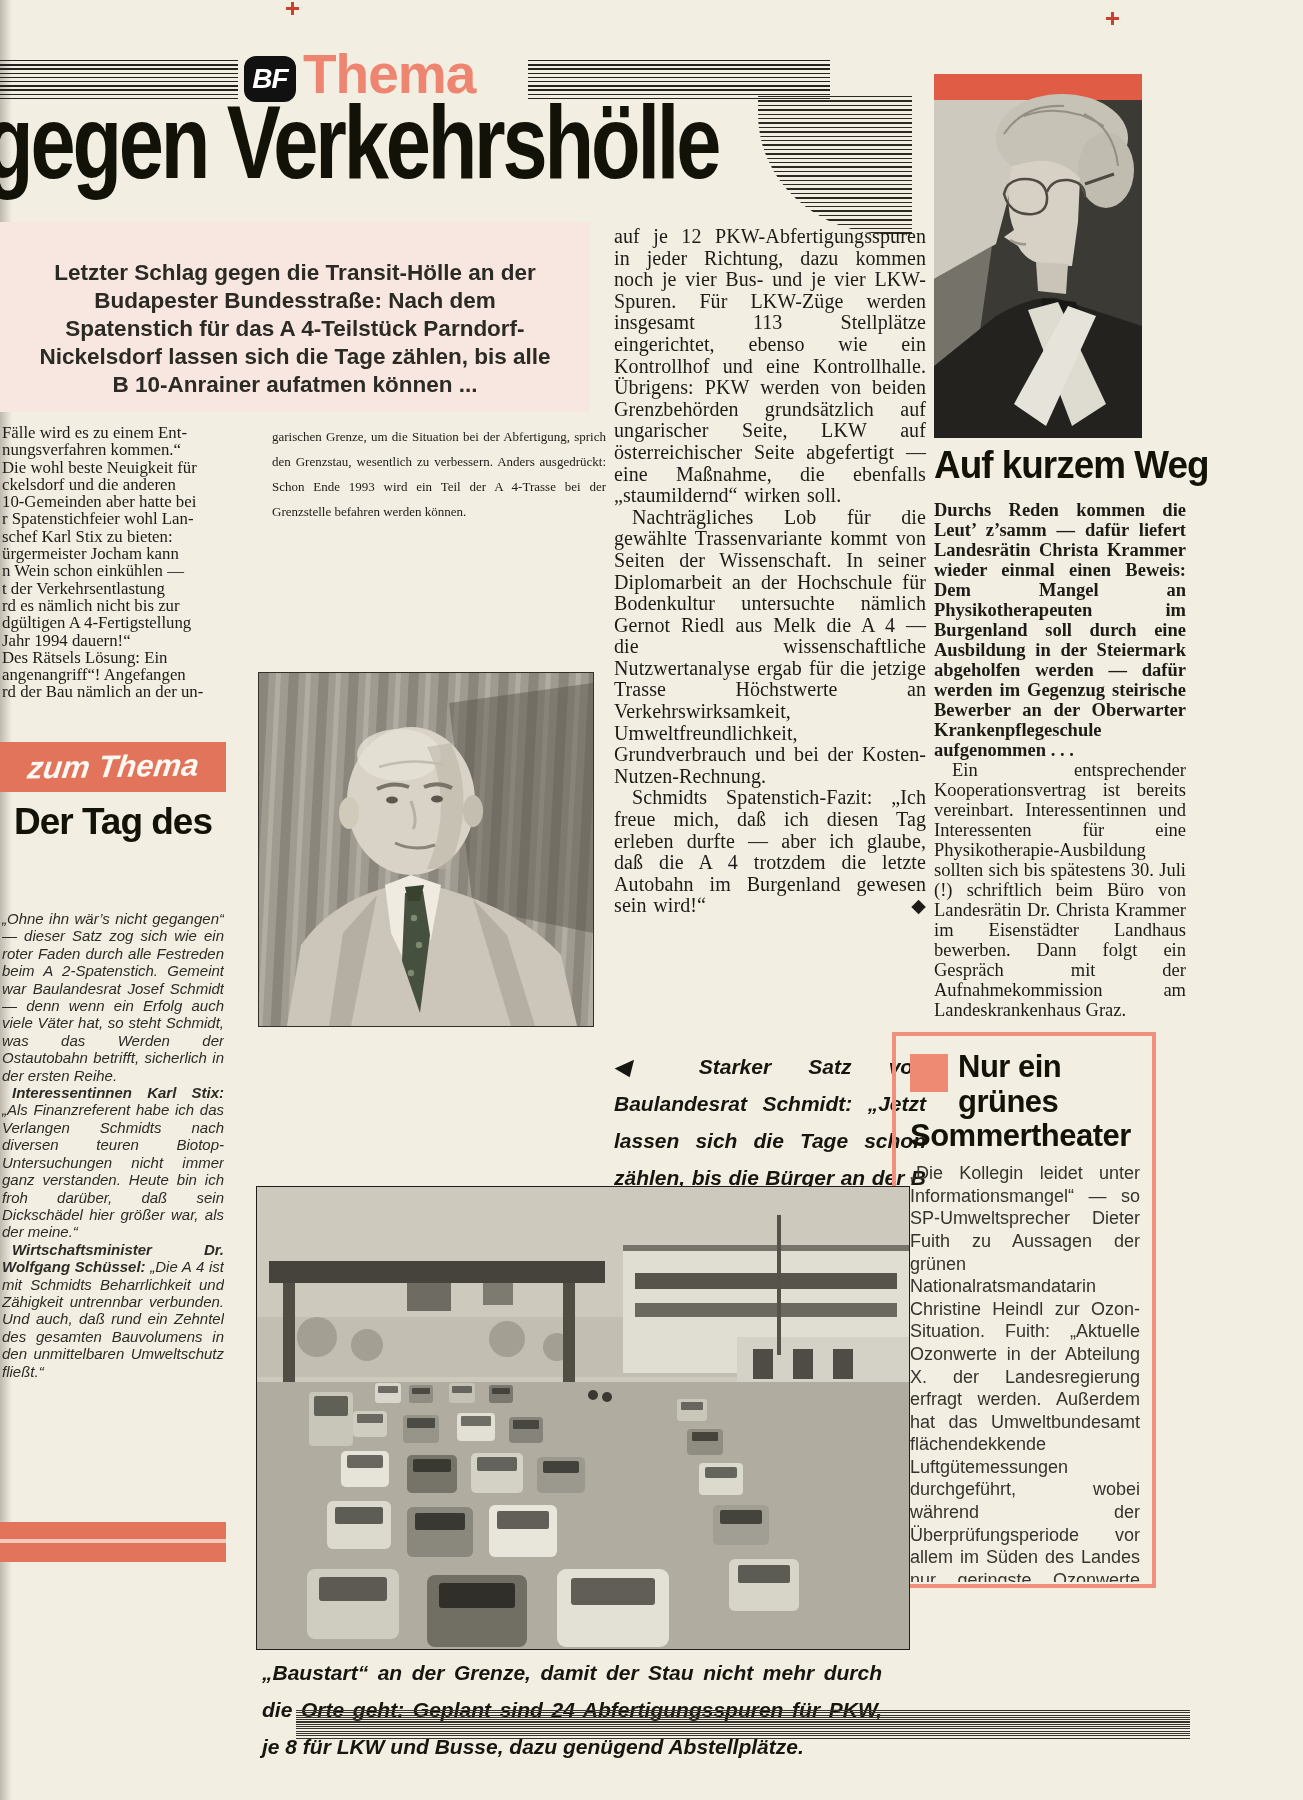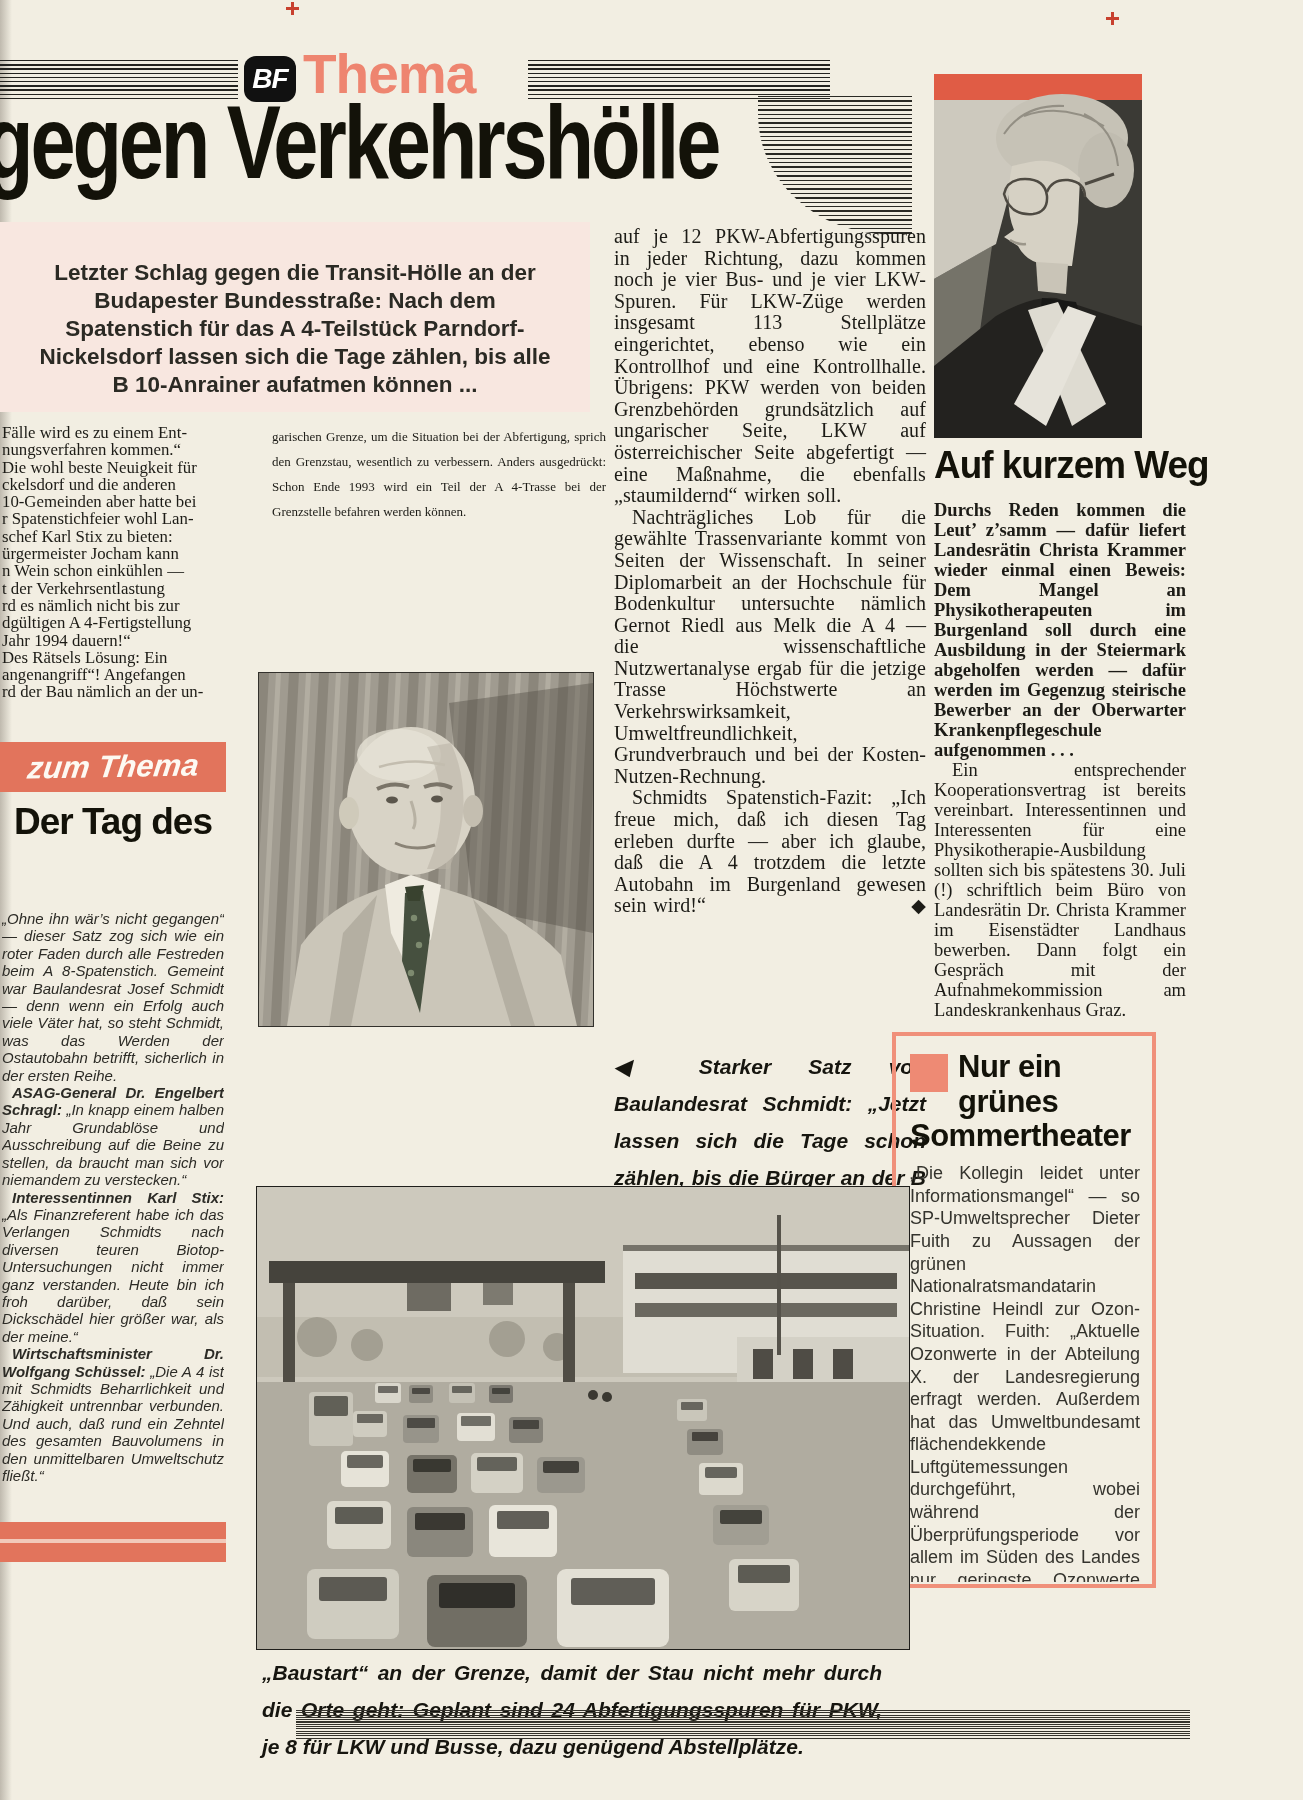--- a/index.html
+++ b/index.html
@@ -191,22 +191,21 @@
   <div class="abs caption caption1">◀ Starker Satz von Baulandesrat Schmidt: „Jetzt lassen sich die Tage schon zählen, bis die Bürger an der B 10 aufatmen können!“</div>
 
   <div class="abs zum-box">
     <div class="zum-banner">
       <span>zum Thema</span>
     </div>
     <div class="zum-title">
       <div>Der Tag des</div>
     </div>
     <div class="zum-body">
-      <p>„Ohne ihn wär’s nicht gegangen“ — dieser Satz zog sich wie ein roter Faden durch alle Festreden beim A 8-Spatenstich. Gemeint war Baulandesrat Josef Schmidt — denn wenn ein Erfolg auch viele Väter hat, so steht Schmidt, was das Werden der Ostautobahn betrifft, sicherlich in der ersten Reihe.</p>
-      <p><b>ASAG-General Dr. Engelbert Schragl:</b><span> „In knapp einem halben Jahr Grundablöse und Ausschreibung auf die Beine zu stellen, da braucht man sich vor niemandem zu verstecken.“</span></p>
+      <p>„Ohne ihn wär’s nicht gegangen“ — dieser Satz zog sich wie ein roter Faden durch alle Festreden beim A 2-Spatenstich. Gemeint war Baulandesrat Josef Schmidt — denn wenn ein Erfolg auch viele Väter hat, so steht Schmidt, was das Werden der Ostautobahn betrifft, sicherlich in der ersten Reihe.</p>
       <p><b>Interessentinnen Karl Stix:</b><span> „Als Finanzreferent habe ich das Verlangen Schmidts nach diversen teuren Biotop-Untersuchungen nicht immer ganz verstanden. Heute bin ich froh darüber, daß sein Dickschädel hier größer war, als der meine.“</span></p>
       <p><b>Wirtschaftsminister Dr. Wolfgang Schüssel:</b><span> „Die A 4 ist mit Schmidts Beharrlichkeit und Zähigkeit untrennbar verbunden. Und auch, daß rund ein Zehntel des gesamten Bauvolumens in den unmittelbaren Umweltschutz fließt.“</span></p>
     </div>
   </div>
   <div class="abs zum-endbar"></div>
 
   <figure class="abs woman-photo">
     <svg viewBox="0 0 208 364" preserveAspectRatio="none">
       <rect width="208" height="364" fill="#3b3a35"></rect>
       <path d="M0,26 L100,26 L62,170 L0,205 Z" fill="#cdc9be"></path>

